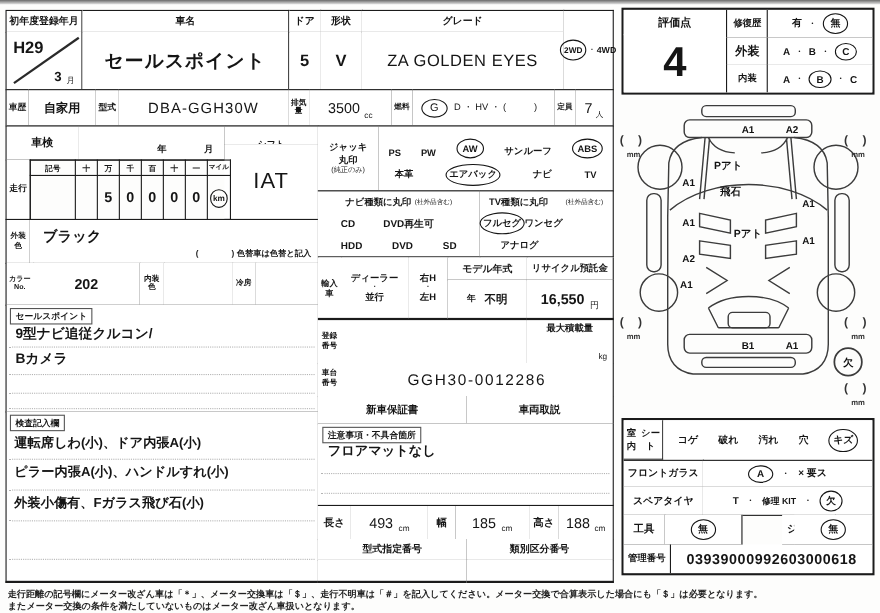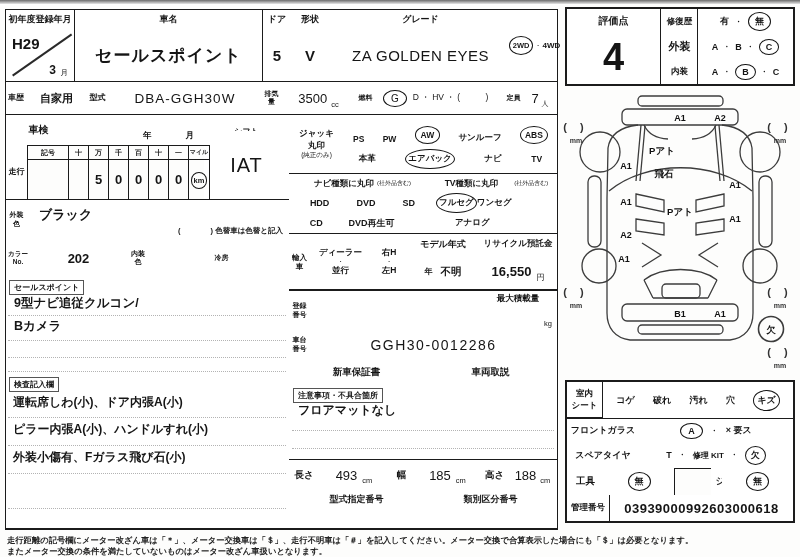--- a/index.html
+++ b/index.html
@@ -199,28 +199,28 @@
     <span>ナビ</span>
     <span>TV</span>
   </div>
 </div>
 
 <div class="cell noL" style="left:289px;top:173px;width:148px;height:61px;flex-direction:column;padding:0;">
   <div style="display:flex;width:100%;height:19px;align-items:center;justify-content:center;gap:3px;">
     <span style="font-size:8.5px;font-weight:bold;">ナビ種類に丸印</span>
     <span style="font-size:6px;">(社外品含む)</span>
   </div>
+  <div style="display:flex;width:75%;flex:1;align-items:center;justify-content:space-around;font-size:9px;font-weight:bold;margin-right:auto;padding-left:8px;">
+    <span>CD</span>
+    <span>DVD再生可</span>
+  </div>
   <div style="display:flex;width:90%;flex:1;align-items:center;justify-content:space-around;font-size:9px;font-weight:bold;">
     <span>HDD</span>
     <span>DVD</span>
     <span>SD</span>
-  </div>
-  <div style="display:flex;width:75%;flex:1;align-items:center;justify-content:space-around;font-size:9px;font-weight:bold;margin-right:auto;padding-left:8px;">
-    <span>CD</span>
-    <span>DVD再生可</span>
   </div>
 </div>
 <div class="cell noL" style="left:436px;top:173px;width:122px;height:61px;flex-direction:column;padding:0;">
   <div style="display:flex;width:100%;height:19px;align-items:center;justify-content:center;gap:16px;">
     <span style="font-size:8.5px;font-weight:bold;">TV種類に丸印</span>
     <span style="font-size:6px;">(社外品含む)</span>
   </div>
   <div style="display:flex;width:100%;flex:1;align-items:center;justify-content:flex-start;font-size:8.5px;font-weight:bold;font-family:Liberation Mono, monospace;">
     <span class="crc" style="padding:3px 2px;">フルセグ</span>
     <span>ワンセグ</span>
@@ -403,21 +403,21 @@
     <text x="18" y="208" font-size="11" letter-spacing="5">( )</text>
     <text x="18" y="220" font-size="7">mm</text>
     <text x="222" y="208" font-size="11" letter-spacing="5">( )</text>
     <text x="222" y="220" font-size="7">mm</text>
     <text x="222" y="268" font-size="11" letter-spacing="5">( )</text>
     <text x="222" y="280" font-size="7">mm</text>
   </g>
 </svg>
 
 <div class="cell b2" style="left:565px;top:380px;width:230px;height:143px;background:transparent;"></div>
-<div class="cell" style="left:567px;top:382px;width:36px;height:36px;border-width:0 1px 1px 0;flex-direction:column;line-height:1.3;">
+<div class="cell" style="left:567px;top:382px;width:36px;height:36px;border-width:0 1px 1px 0;flex-direction:row;line-height:1.3;">
   <span style="font-size:8.5px;font-weight:bold;">室内</span>
   <span style="font-size:8.5px;font-weight:bold;">シート</span>
 </div>
 <div class="cell" style="left:603px;top:382px;width:190px;height:36px;border:none;justify-content:space-around;font-size:9px;font-weight:bold;padding:0 4px;">
   <span>コゲ</span>
   <span>破れ</span>
   <span>汚れ</span>
   <span>穴</span>
   <span class="crc" style="padding:3px 3px;">キズ</span>
 </div>

